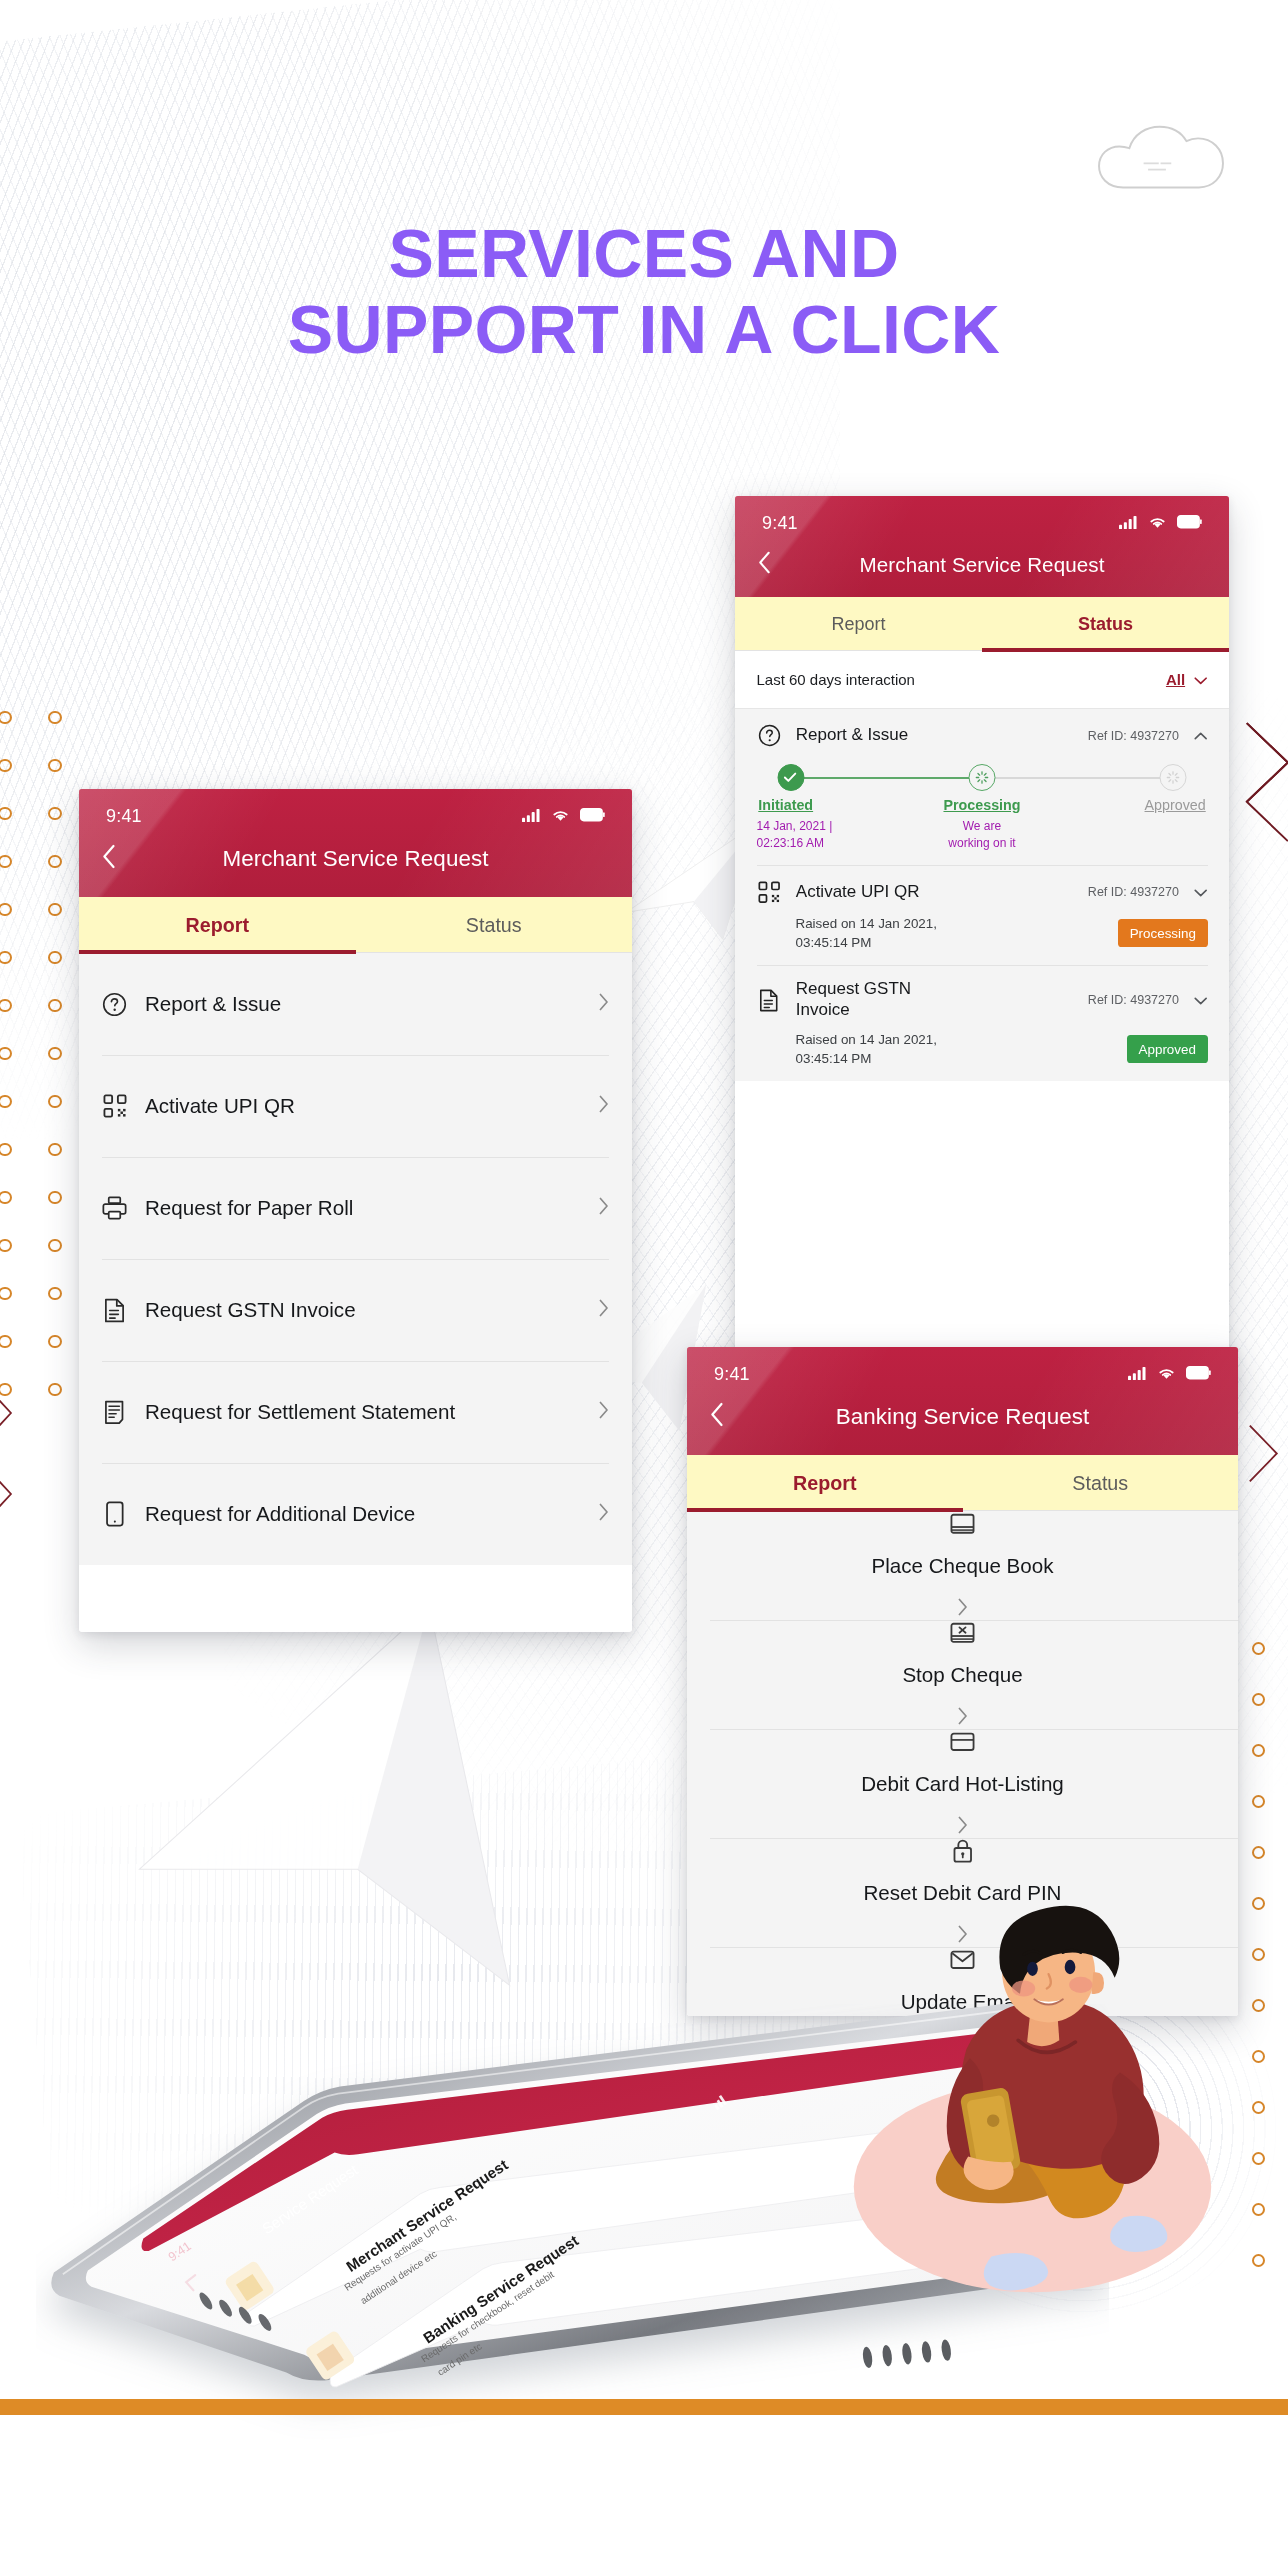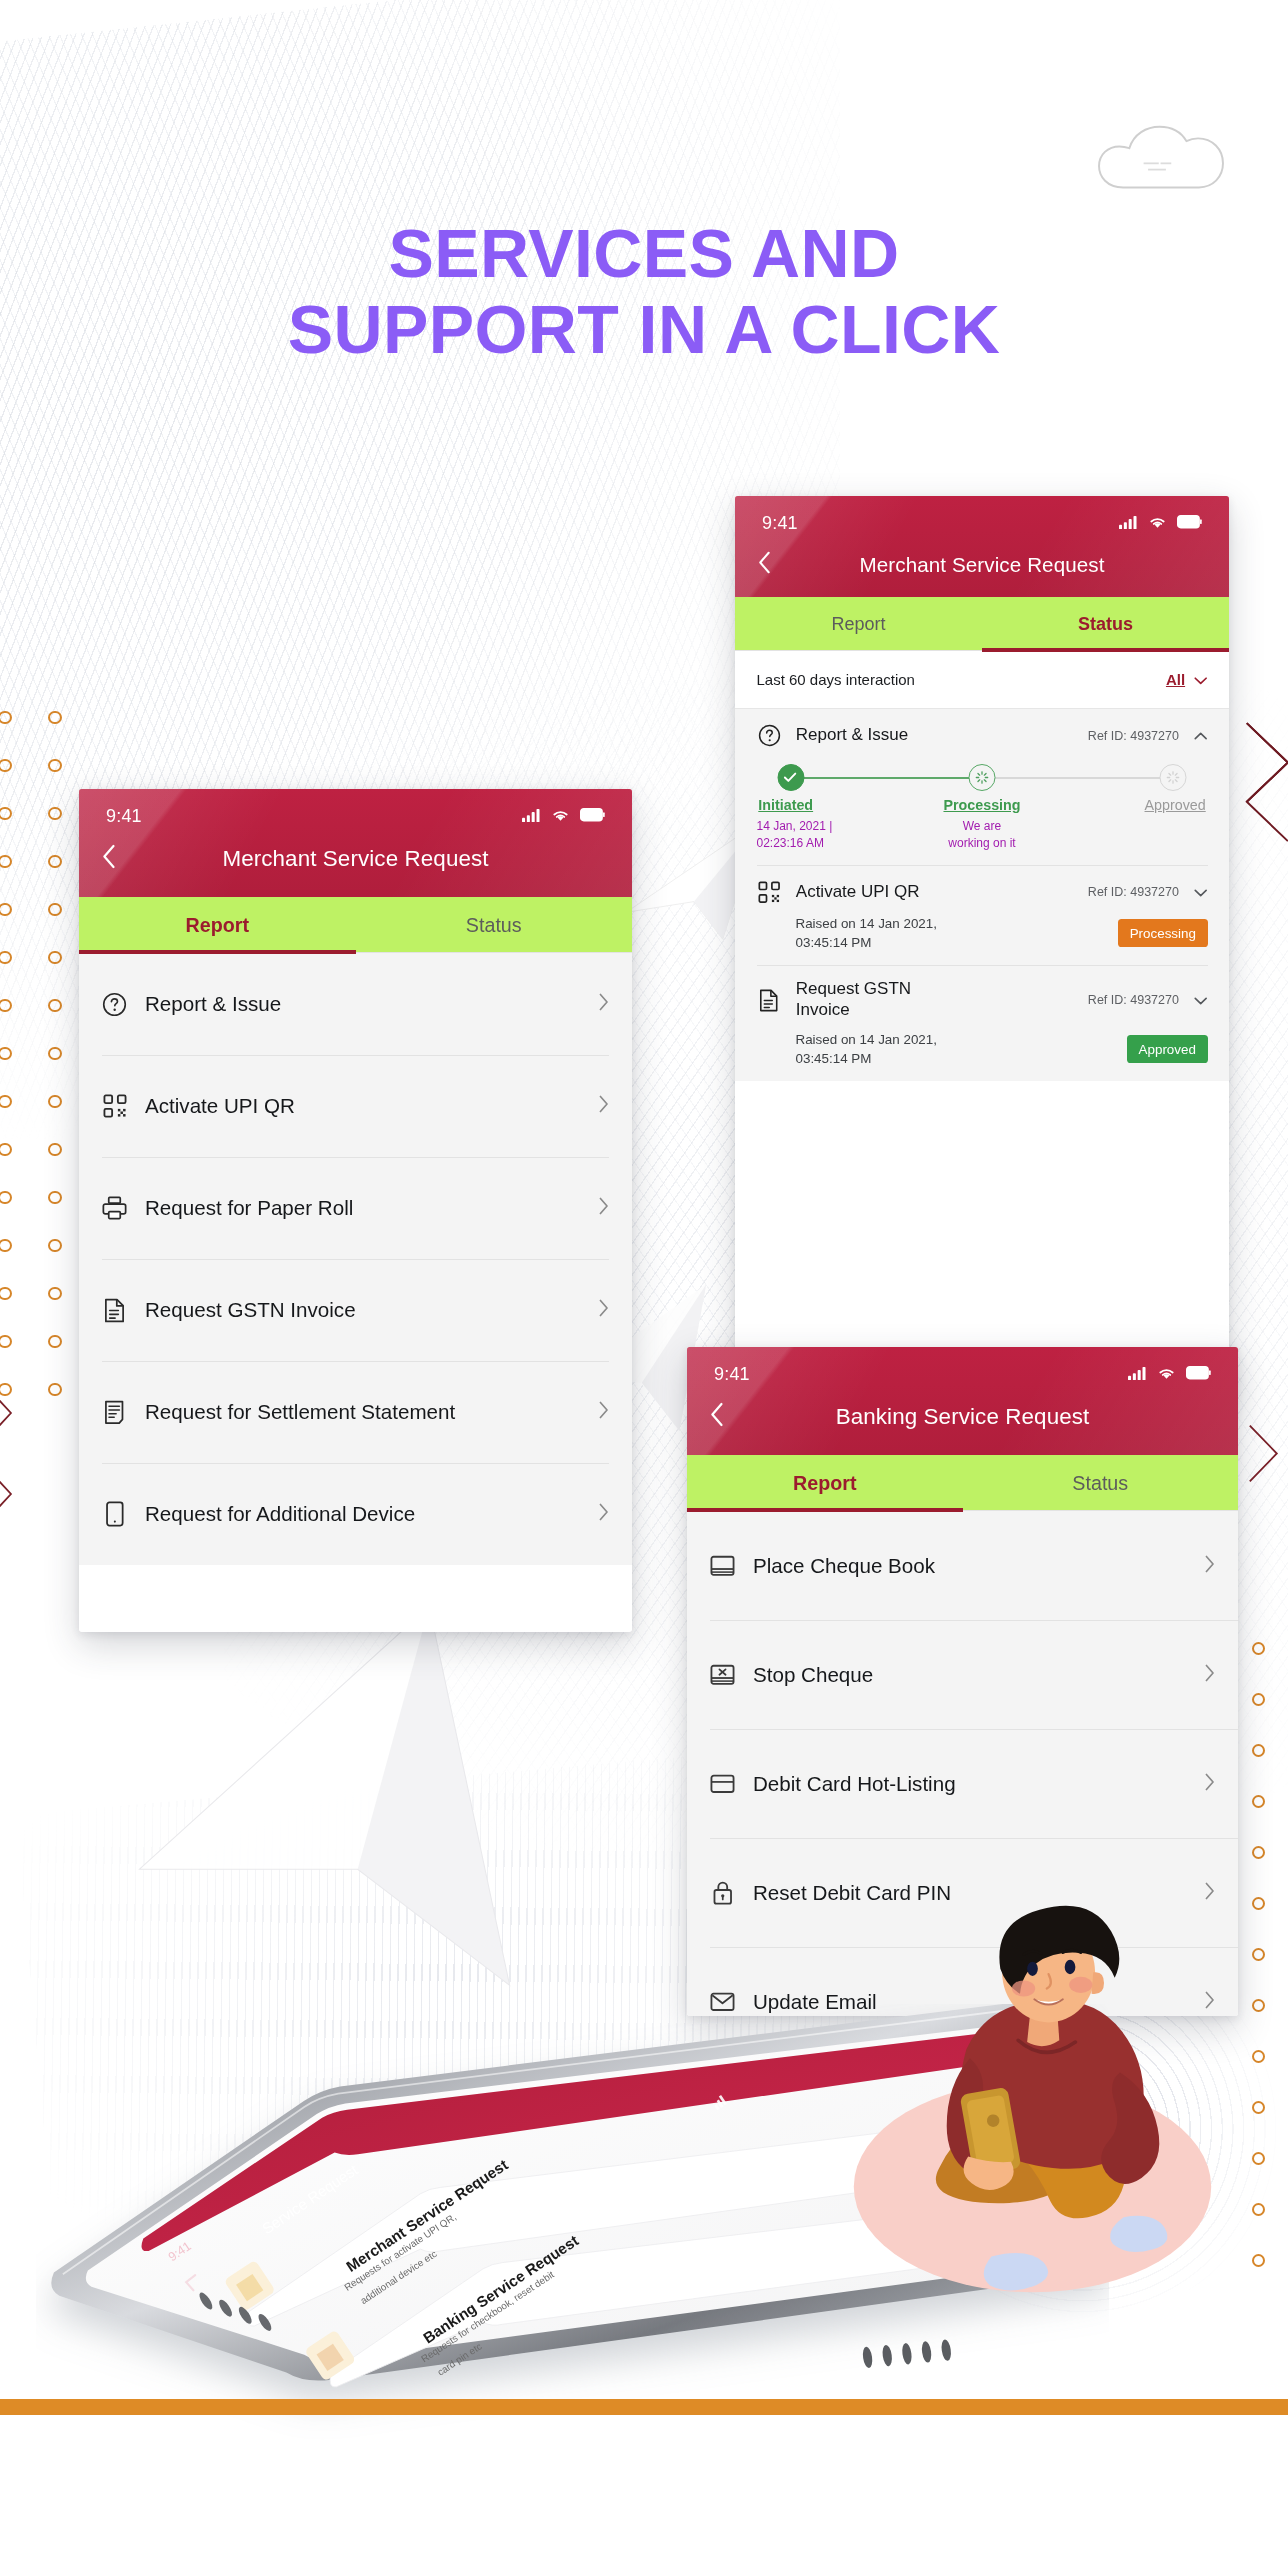--- a/index.html
+++ b/index.html
@@ -80,21 +80,21 @@
       linear-gradient(118deg, rgba(255,255,255,.10) 0%, rgba(255,255,255,0) 34%),
       linear-gradient(300deg, rgba(255,255,255,.09) 0%, rgba(255,255,255,0) 40%),
       linear-gradient(180deg,#BE2142 0%,#B01E3C 100%);
     position:relative;
   }
   .header-red::after{
     content:"";position:absolute;inset:0;
     background:linear-gradient(128deg, rgba(255,255,255,.12) 0 16%, rgba(255,255,255,0) 17% 100%);
     pointer-events:none;
   }
-  .tabs{display:flex;background:#bef264;position:relative;}
+  .tabs{display:flex;background:#fef9c3;position:relative;}
   .tab{flex:1;text-align:center;padding:17px 0 16px;font-size:18px;color:#5C5C5C;position:relative;}
   .tab.active{color:#9B1C2E;font-weight:bold;}
   .tab.active::after{
     content:"";position:absolute;left:0;right:0;bottom:-0.9px;height:3.6px;background:#9B1C2E;
   }
   .tab-divider{position:absolute;left:0;right:0;bottom:0;height:0.9px;background:#E3E3E3;}
   .list{background:#F4F4F4;}
   .row{
     display:flex;align-items:center;gap:18px;padding:0 23px;height:70px;position:relative;
   }
@@ -152,21 +152,21 @@
   .st-meta{display:flex;align-items:center;justify-content:space-between;margin-top:9px;padding-left:39px;}
   .st-meta .raised{font-size:13.4px;color:#3D4044;line-height:1.45;}
   .chip{padding:6.3px 11.6px;border-radius:3.6px;color:#fff;font-size:13.4px;white-space:nowrap;}
   .chip.processing{background:#E3781D;}
   .chip.approved{background:#35A04B;}
 
   
   #phone-banking{
     left:687px;top:1347px;width:551px;height:669px;border-radius:2.7px;
   }
-  #phone-banking .list .row{height:109px;}
+  #phone-banking .list .row{height:109px;flex-direction:column;}
   #phone-banking .row .label{font-size:20.6px;}
   #phone-banking .row + .row::before{left:23px;right:0;}
 
   
   .plane{position:absolute;}
 
   
   .headline{
     position:absolute;left:0;right:0;top:215px;text-align:center;
     color:#8b5cf6;font-weight:bold;font-size:68px;line-height:1.12;letter-spacing:0.4px;

